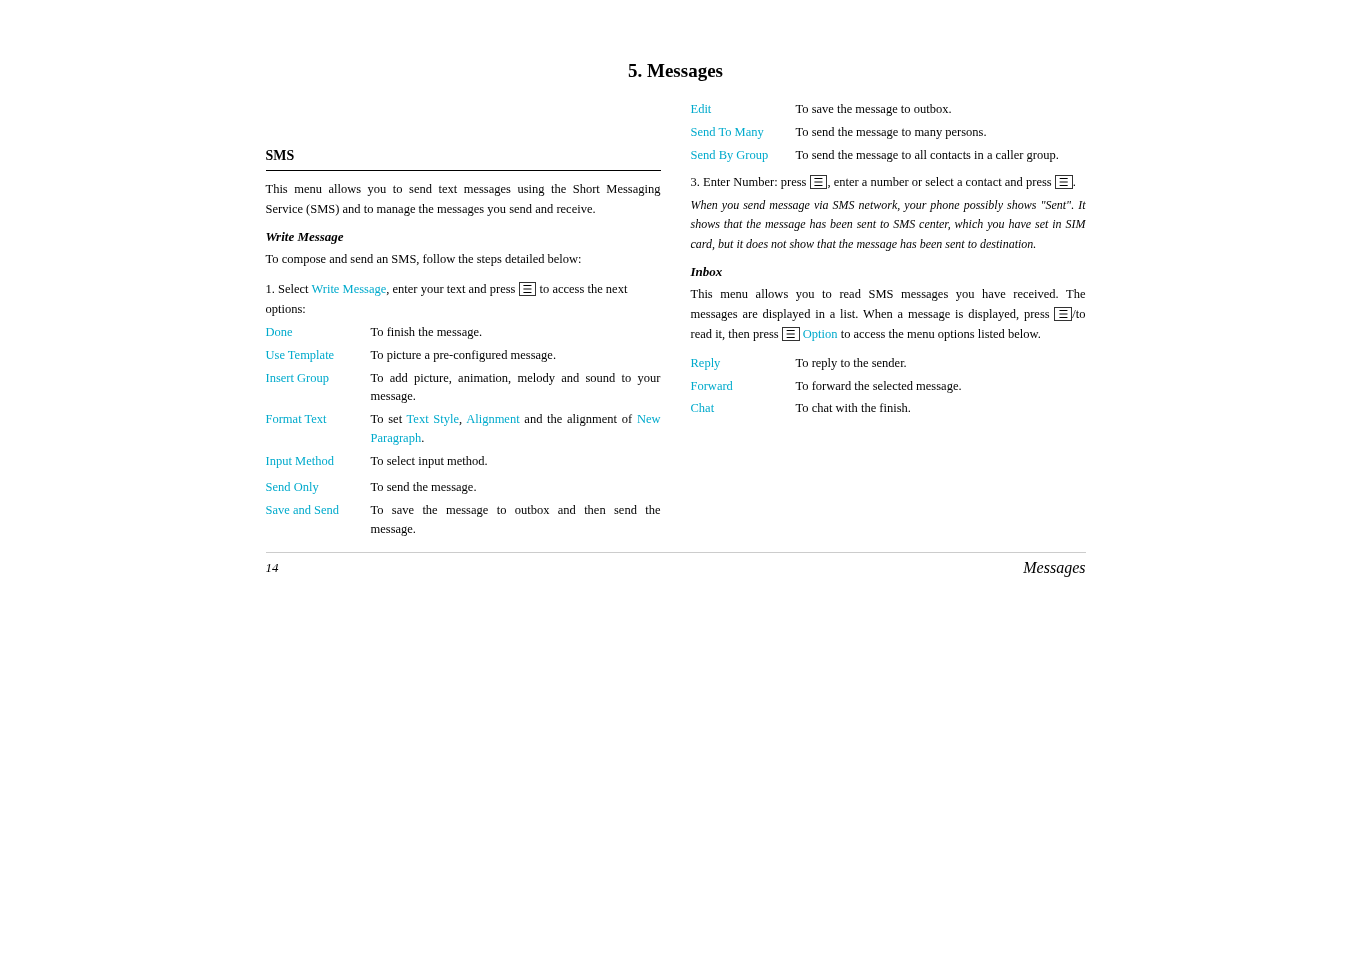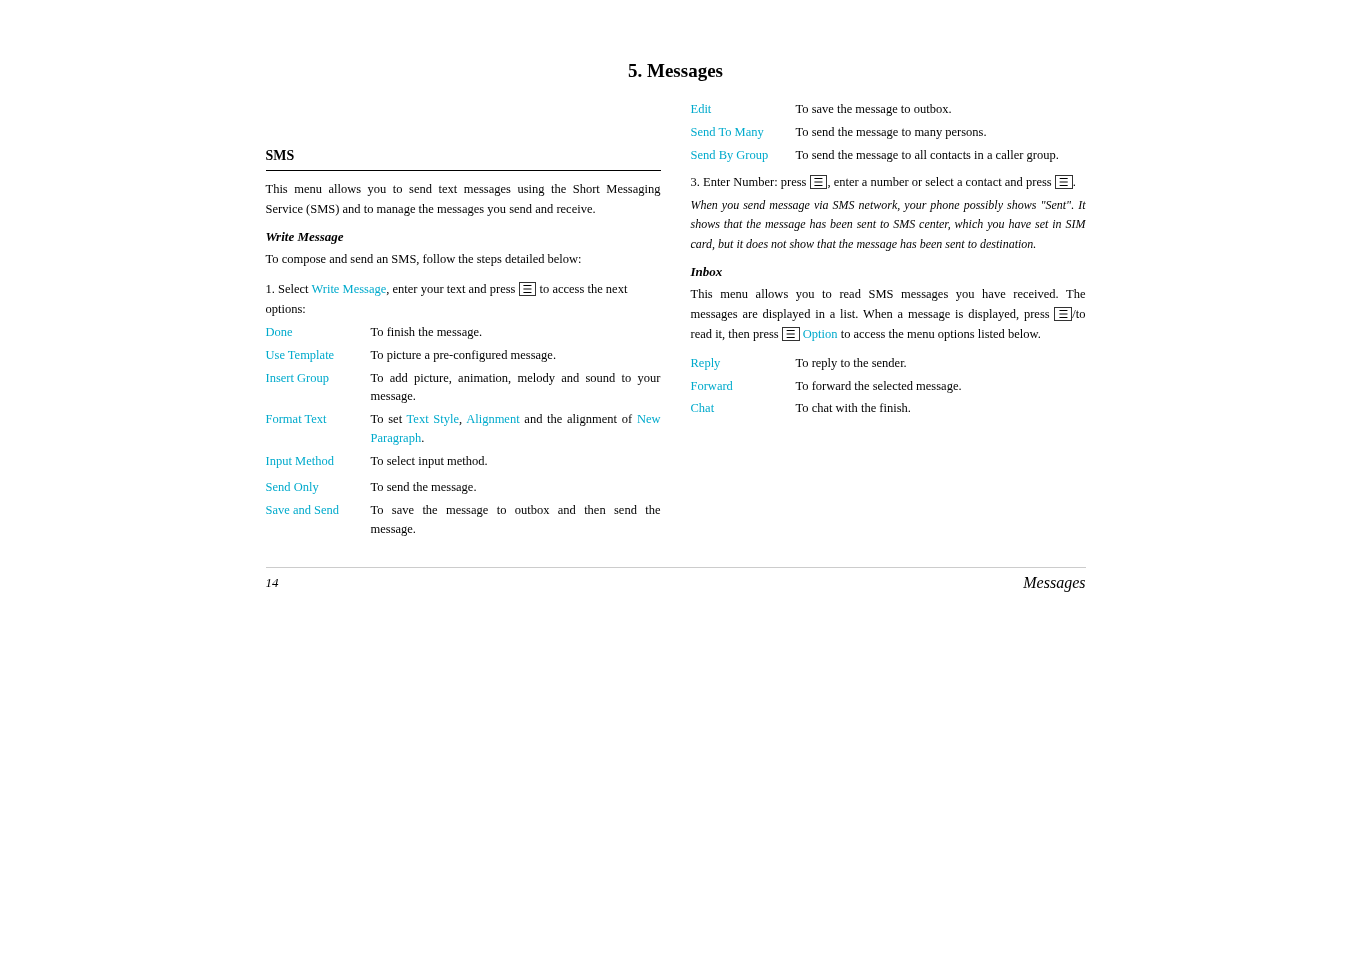--- a/index.html
+++ b/index.html
@@ -98,21 +98,21 @@
     .key-symbol {
       border: 1px solid #333;
       padding: 0 3px;
       font-size: 11px;
       font-style: normal;
     }
     .page-footer {
       display: flex;
       justify-content: space-between;
       align-items: center;
-      margin-top: 20px;
+      margin-top: 5px;
       font-size: 12.5px;
       border-top: 1px solid #ccc;
       padding-top: 6px;
     }
     .footer-number {
       font-style: italic;
       font-size: 13px;
     }
     .footer-chapter {
       font-style: italic;

